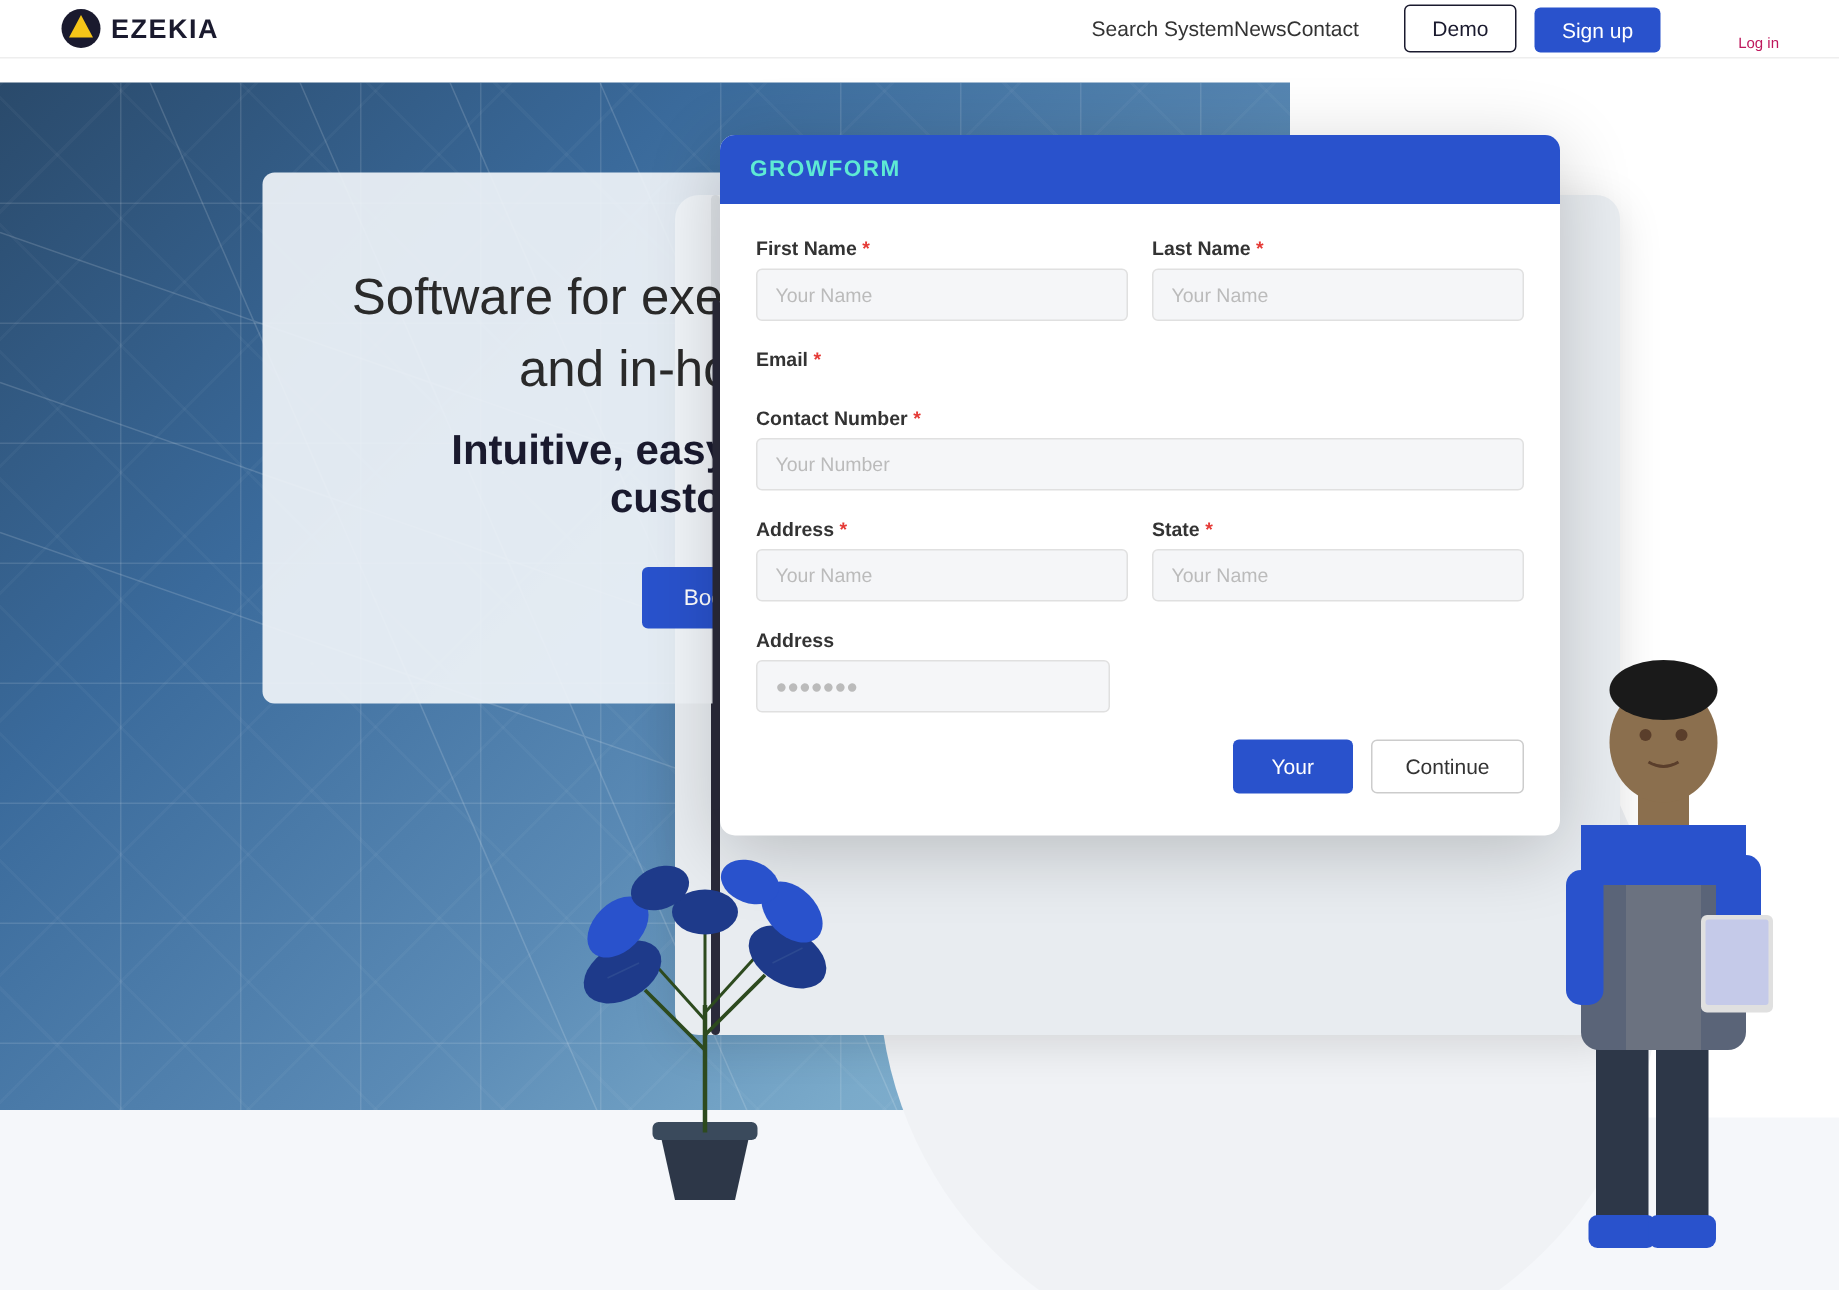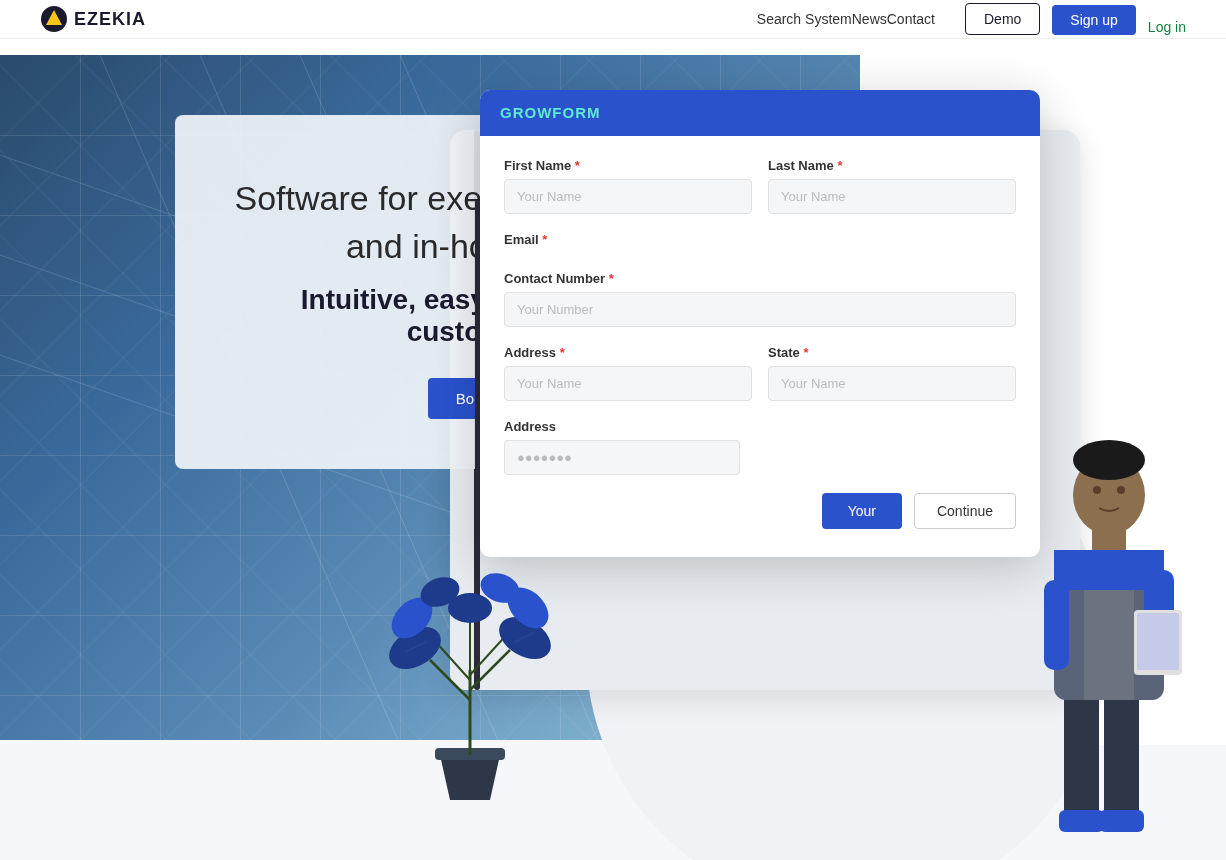--- a/index.html
+++ b/index.html
@@ -78,25 +78,26 @@
       padding: 7px 18px;
       border: none;
       border-radius: 4px;
       background: #2952cc;
       color: #fff;
       font-size: 14px;
       cursor: pointer;
     }
 
     .btn-login {
-      font-size: 14px;
-      color: #15803d;
+      font-size: 10px;
+      color: #be185d;
       cursor: pointer;
       background: none;
       border: none;
+      margin-left: 40px;
     }
 
     
     .hero-bg {
       position: absolute;
       top: 55px;
       left: 0;
       width: 860px;
       height: 690px;
       background: linear-gradient(135deg, #2a4a6b 0%, #3a6a9b 30%, #5a8ab5 60%, #7aaaca 80%, #90b8d4 100%);

